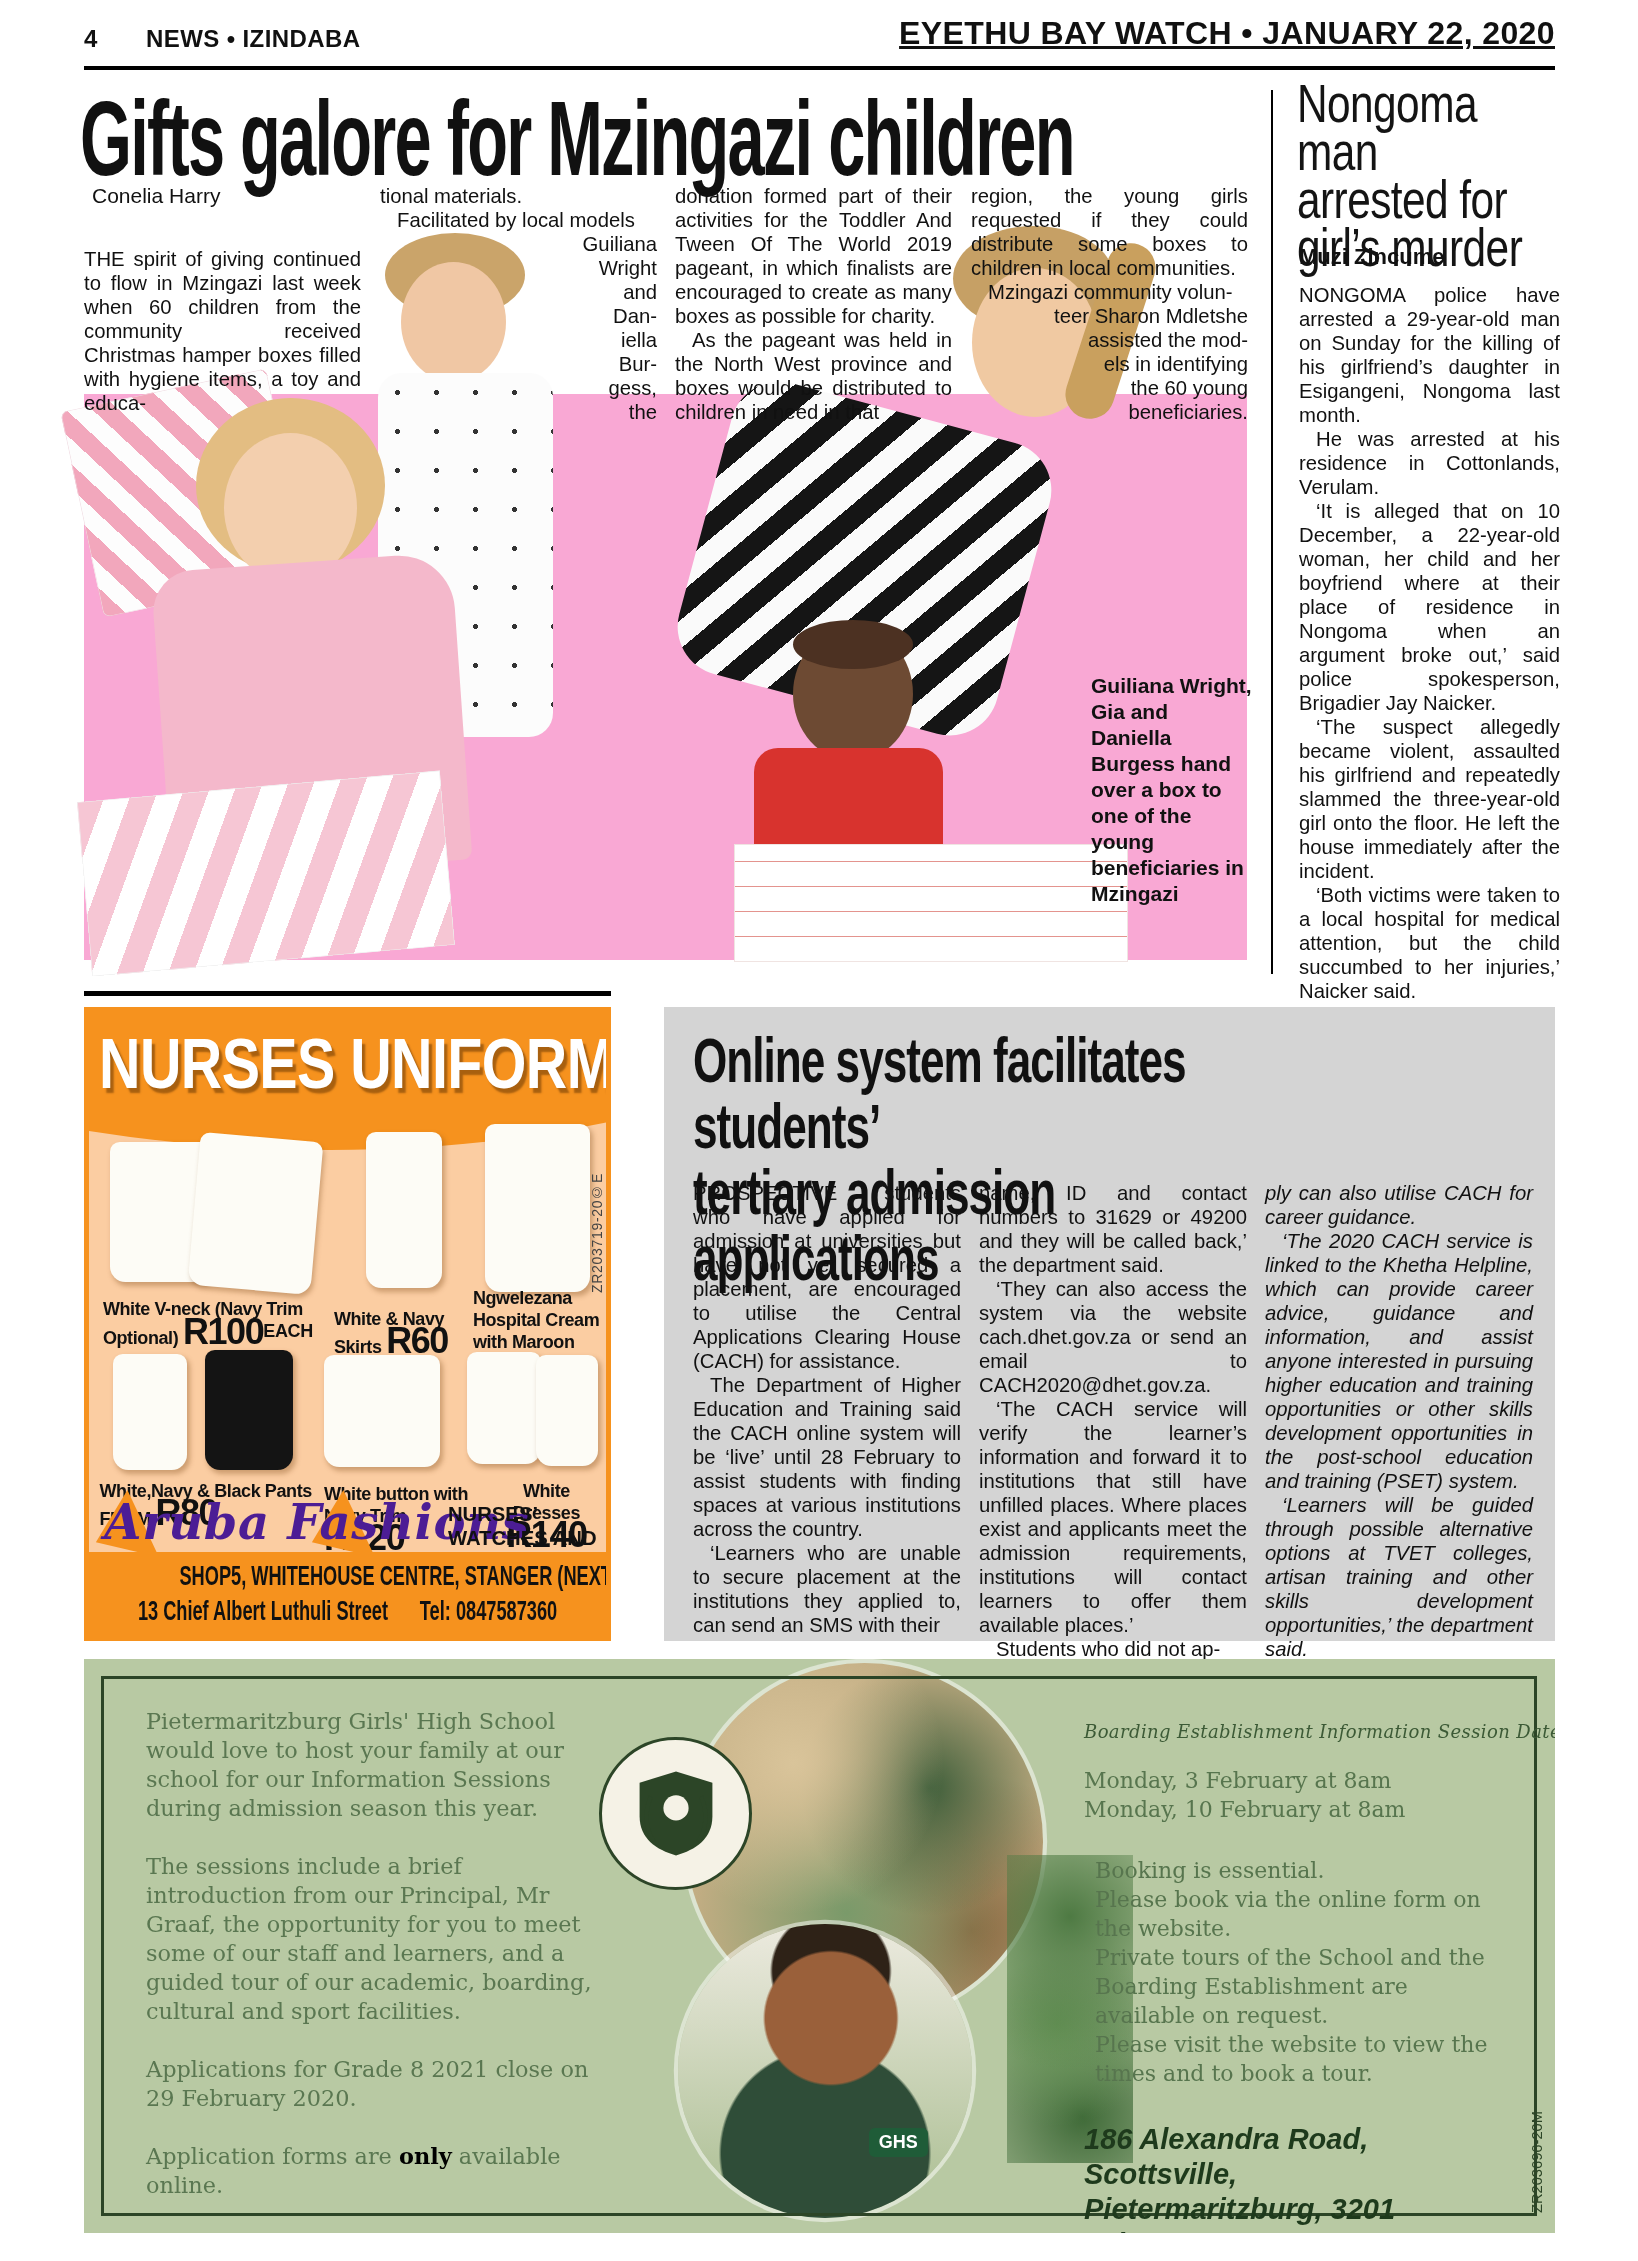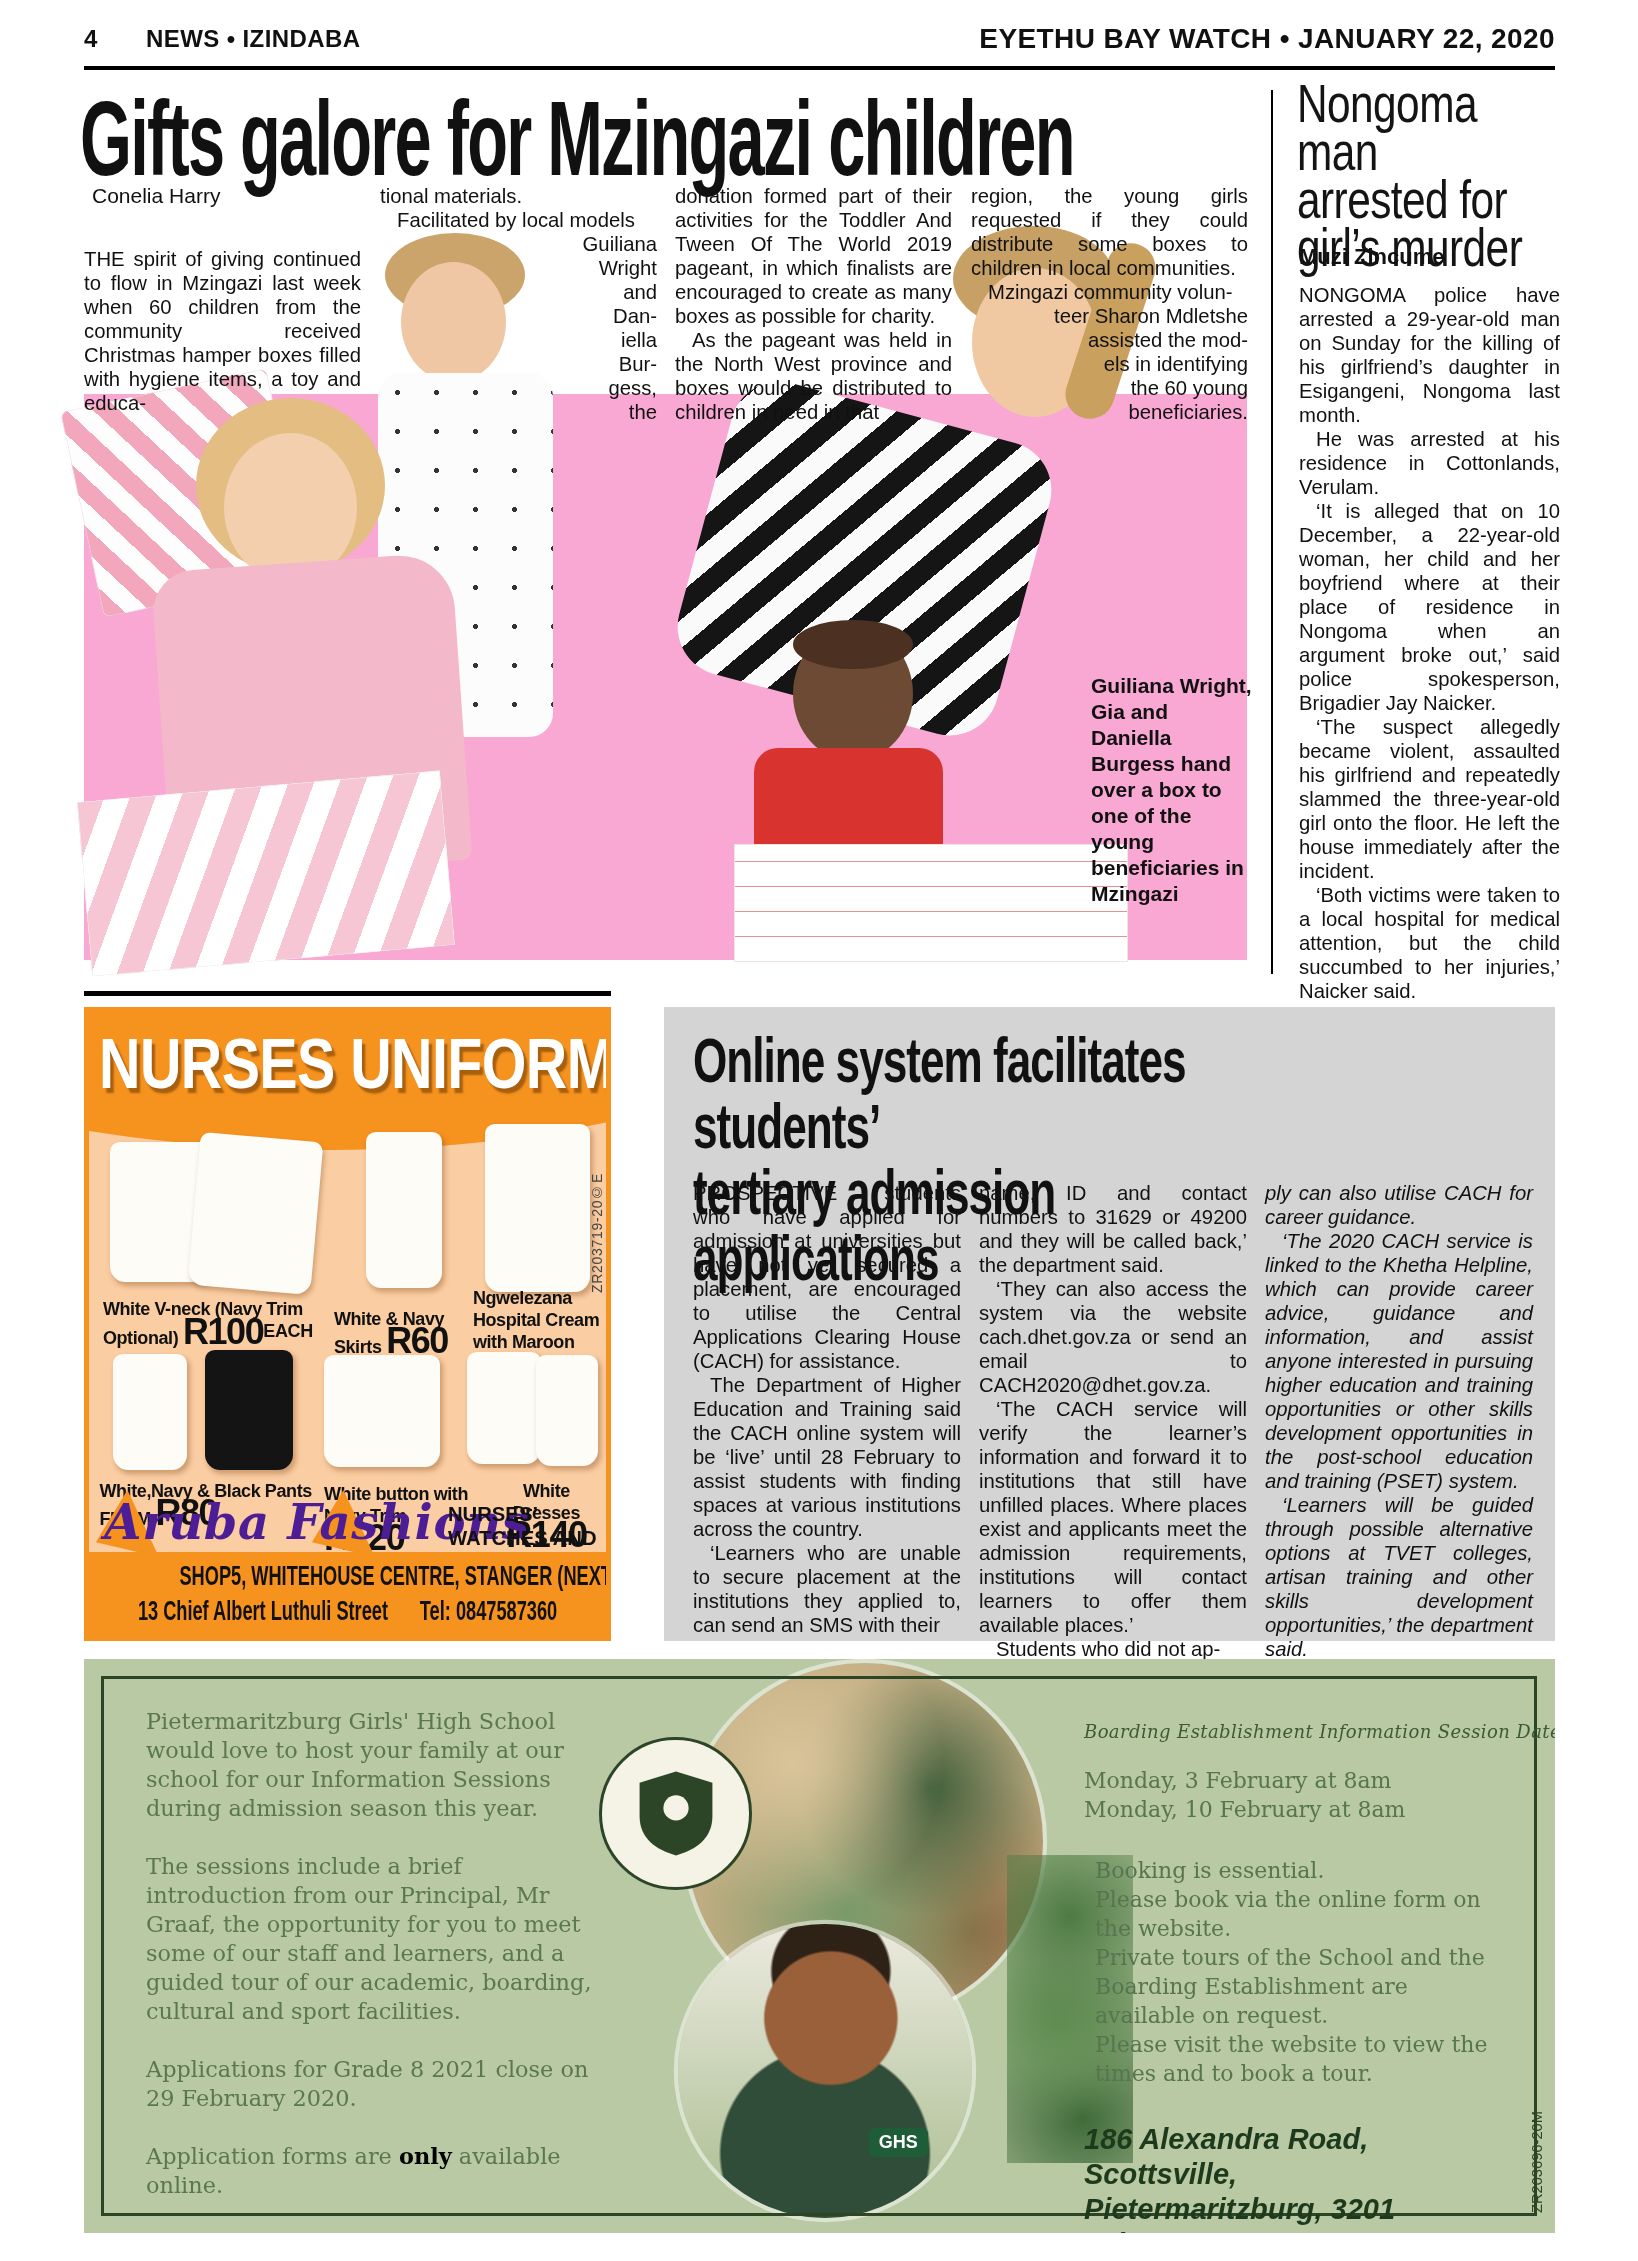--- a/index.html
+++ b/index.html
@@ -3,21 +3,21 @@
 <meta charset="utf-8">
 <style>
   html,body{margin:0;padding:0;background:#e9e9e9;}
   #page{position:relative;width:1638px;height:2261px;background:#ffffff;
         font-family:"Liberation Sans",sans-serif;color:#111;overflow:hidden;}
   .abs{position:absolute;}
 
   
   .hdr-left{left:84px;top:25px;font-size:24px;font-weight:bold;}
   .hdr-section{left:146px;top:25px;font-size:24px;font-weight:bold;letter-spacing:0.4px;}
-  .hdr-right{right:83px;top:23px;font-size:28px;font-weight:bold;letter-spacing:0.4px;}
+  .hdr-right{right:83px;top:15px;font-size:32px;font-weight:bold;letter-spacing:0.4px;text-decoration:underline;}
   .hdr-rule{left:84px;top:66px;width:1471px;height:3.5px;background:#000;}
 
   
   .lead-headline{left:80px;top:78px;font-size:106px;font-weight:bold;letter-spacing:-2.8px;
                  white-space:nowrap;transform:scaleX(0.63);transform-origin:left top;}
   .news-col{font-size:20.3px;line-height:24px;text-align:justify;}
   .news-col p{margin:0;}
   .news-col p + p{text-indent:17px;}
   .col1{left:84px;top:184px;width:277px;}
   .col2{left:380px;top:184px;width:277px;}

